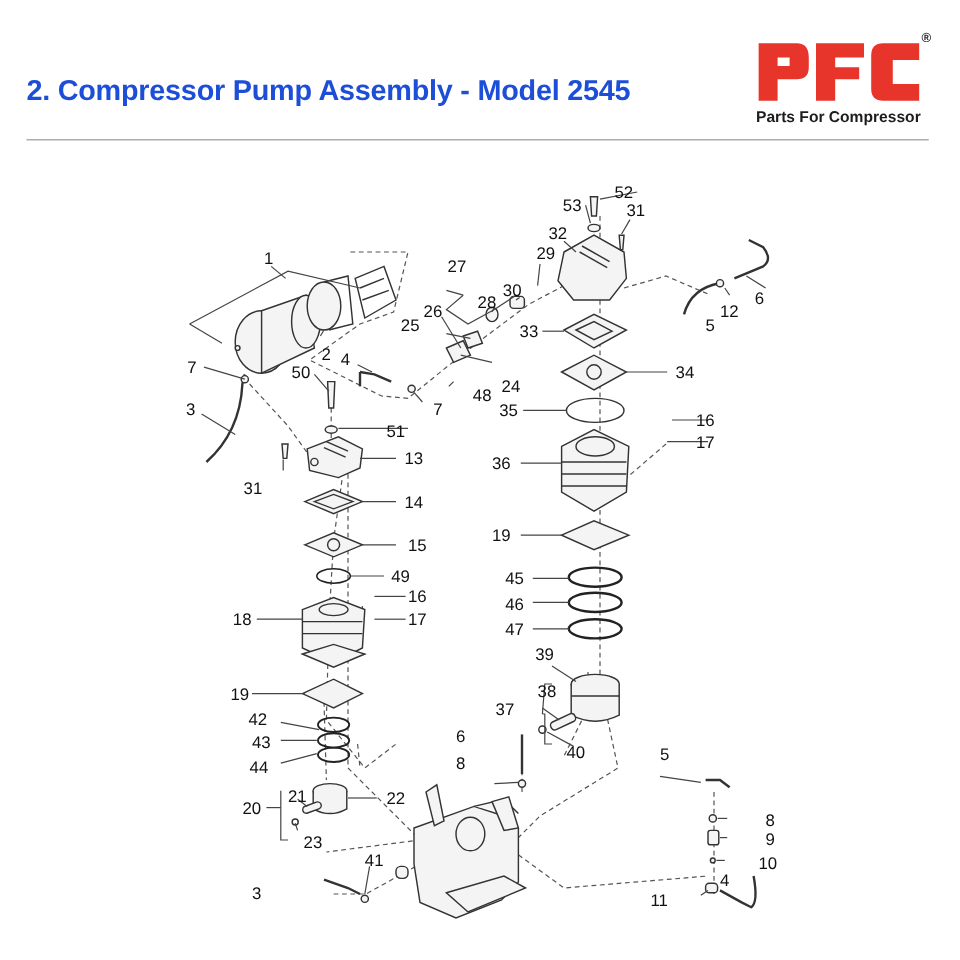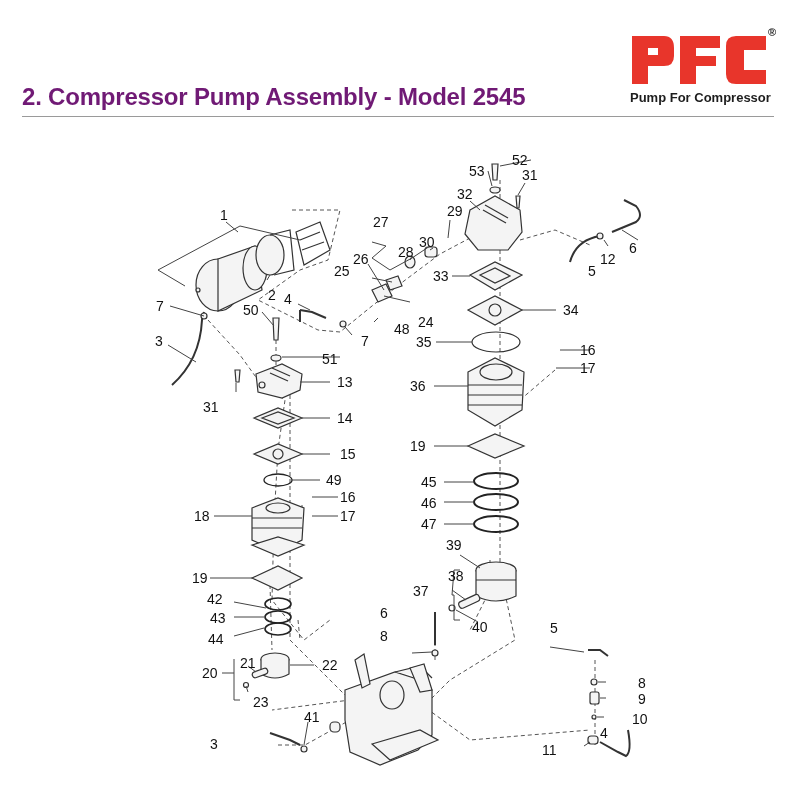--- a/index.html
+++ b/index.html
@@ -1,17 +1,17 @@
 <!DOCTYPE html>
 <html><head>
 <meta charset="utf-8">
 <style>
   html,body{margin:0;padding:0;background:#fff;}
   body{width:800px;height:800px;position:relative;overflow:hidden;font-family:"Liberation Sans",sans-serif;}
-  .title{position:absolute;left:22px;top:83px;font-family:"Liberation Sans",sans-serif;font-size:24px;font-weight:bold;color:#701a75;letter-spacing:-0.2px;}
+  .title{position:absolute;left:22px;top:62px;font-family:"Liberation Sans",sans-serif;font-size:24px;font-weight:bold;color:#1d4ed8;letter-spacing:-0.2px;}
   .rule{position:absolute;left:22px;top:116px;width:752px;height:1px;background:#9a9a9a;}
   .logo{position:absolute;left:630px;top:26px;width:150px;height:80px;}
   .logo-letters{position:absolute;left:2px;top:6px;}
   .logo-reg{position:absolute;left:138px;top:0px;font-size:11px;color:#222;font-weight:bold;}
   .logo-tag{position:absolute;left:0px;top:64px;font-size:13px;font-weight:bold;color:#1d1d1d;white-space:nowrap;}
   svg.diagram{position:absolute;left:0;top:0;}
   .lbl{font-family:"Liberation Sans",sans-serif;font-size:14px;fill:#111;}
   .lead{stroke:#444;stroke-width:1;fill:none;}
   .dash{stroke:#555;stroke-width:1;stroke-dasharray:4 3;fill:none;}
   .part{stroke:#333;stroke-width:1.2;fill:#f4f4f4;}
@@ -27,21 +27,21 @@
 <div class="logo">
   <svg class="logo-letters" width="136" height="56" viewBox="0 0 136 56">
 
     <path d="M0 4 H32 Q42 4 42 16 V24 Q42 34 32 34 H16 V52 H0 Z M16 16 V23 H26 V16 Z" fill="#e8352b" fill-rule="evenodd"></path>
 
     <path d="M48 4 H88 V16 H64 V24 H84 V34 H64 V52 H48 Z" fill="#e8352b"></path>
 
     <path d="M104 4 H134 V18 H112 V38 H134 V52 H104 Q94 52 94 42 V14 Q94 4 104 4 Z" fill="#e8352b"></path>
   </svg>
   <span class="logo-reg">®</span>
-  <span class="logo-tag">Pump For Compressor</span>
+  <span class="logo-tag">Parts For Compressor</span>
 </div>
 
 <svg class="diagram" width="800" height="800" viewBox="0 0 800 800">
 
   <g>
     <path class="dash" d="M292 210 L340 210 L328 260 L300 270 L258 300 L318 330 L340 332 L372 306 L390 292 L400 284 L440 254 L470 238"></path>
     <path class="dash" d="M208 320 L240 355 L258 380 L285 400 L278 450 L274 520 L272 600 L304 640 L330 620"></path>
     <path class="dash" d="M276 340 L276 370"></path>
     <path class="dash" d="M298 620 L300 640"></path>
     <path class="dash" d="M290 395 L290 640 L350 700 L272 710"></path>

